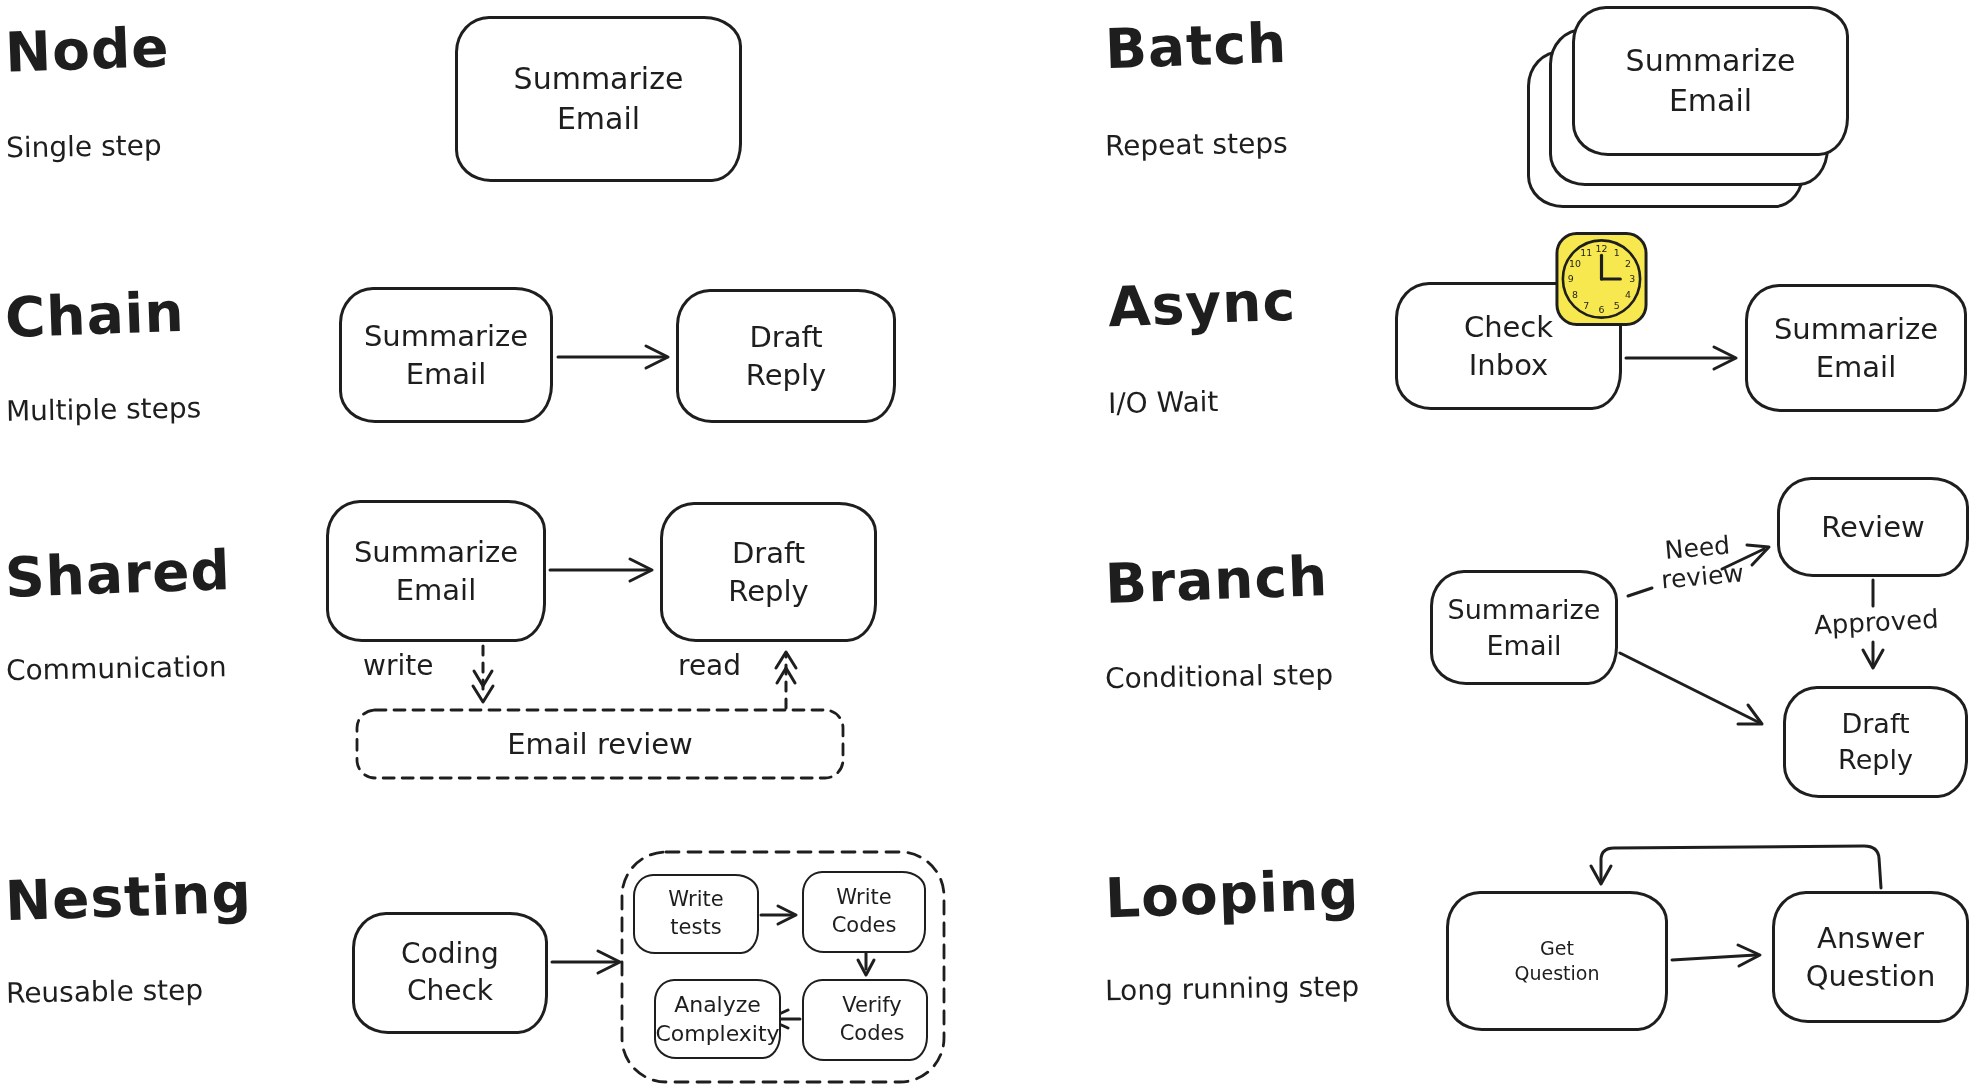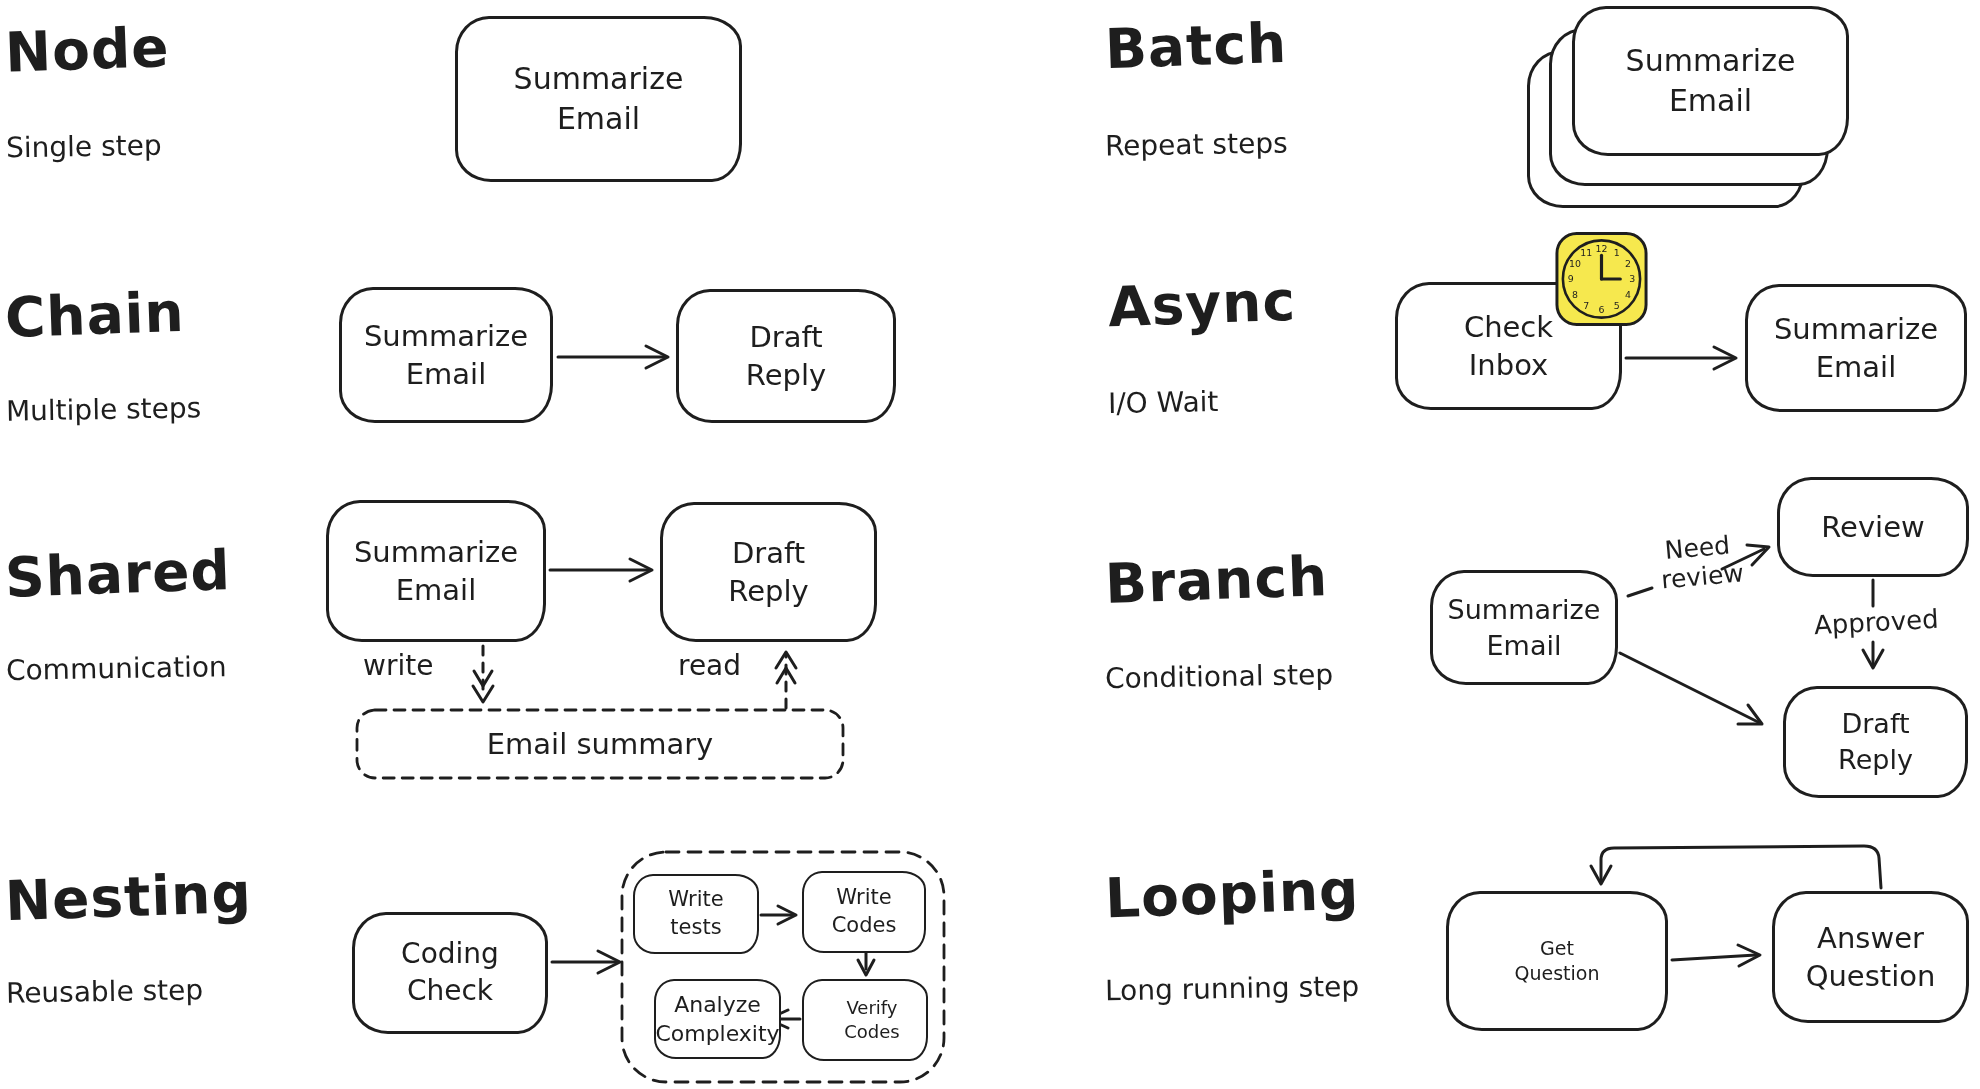--- a/index.html
+++ b/index.html
@@ -133,42 +133,42 @@
     <span>Summarize</span>
     <span>Email</span>
   </div>
   <div class="box" style="left:660px;top:502px;width:217px;height:140px;font-size:29px;">
     <span>Draft</span>
     <span>Reply</span>
   </div>
   <div class="edge-label" style="left:363px;top:650px;font-size:28px;">write</div>
   <div class="edge-label" style="left:678px;top:650px;font-size:28px;text-align:center;">read</div>
   <div class="box noborder" style="left:357px;top:710px;width:486px;height:68px;font-size:29px;">
-    <span>Email summary</span>
+    <span>Email review</span>
   </div>
 
   <div class="title" style="left:5px;top:865px;">Nesting</div>
   <div class="subtitle" style="left:6px;top:975px;">Reusable step</div>
   <div class="box" style="left:352px;top:912px;width:196px;height:122px;font-size:28px;text-align:center;">
     <span>Coding</span>
     <span>Check</span>
   </div>
   <div class="box small" style="left:633px;top:874px;width:126px;height:80px;font-size:21px;">
     <span>Write</span>
     <span>tests</span>
   </div>
   <div class="box small" style="left:802px;top:871px;width:124px;height:82px;font-size:21px;">
     <span>Write</span>
     <span>Codes</span>
   </div>
   <div class="box small" style="left:654px;top:979px;width:127px;height:80px;font-size:22px;">
     <span>Analyze</span>
     <span>Complexity</span>
   </div>
-  <div class="box small" style="left:802px;top:979px;width:126px;height:82px;font-size:18px;padding-left:14px;">
+  <div class="box small" style="left:802px;top:979px;width:126px;height:82px;font-size:21px;padding-left:14px;">
     <span>Verify</span>
     <span>Codes</span>
   </div>
 
   <div class="title" style="left:1105px;top:14px;">Batch</div>
   <div class="subtitle" style="left:1105px;top:128px;">Repeat steps</div>
   <div class="box" style="left:1527px;top:50px;width:278px;height:158px;"></div>
   <div class="box" style="left:1549px;top:28px;width:280px;height:158px;"></div>
   <div class="box" style="left:1572px;top:6px;width:277px;height:150px;font-size:30px;">
     <span>Summarize</span>

